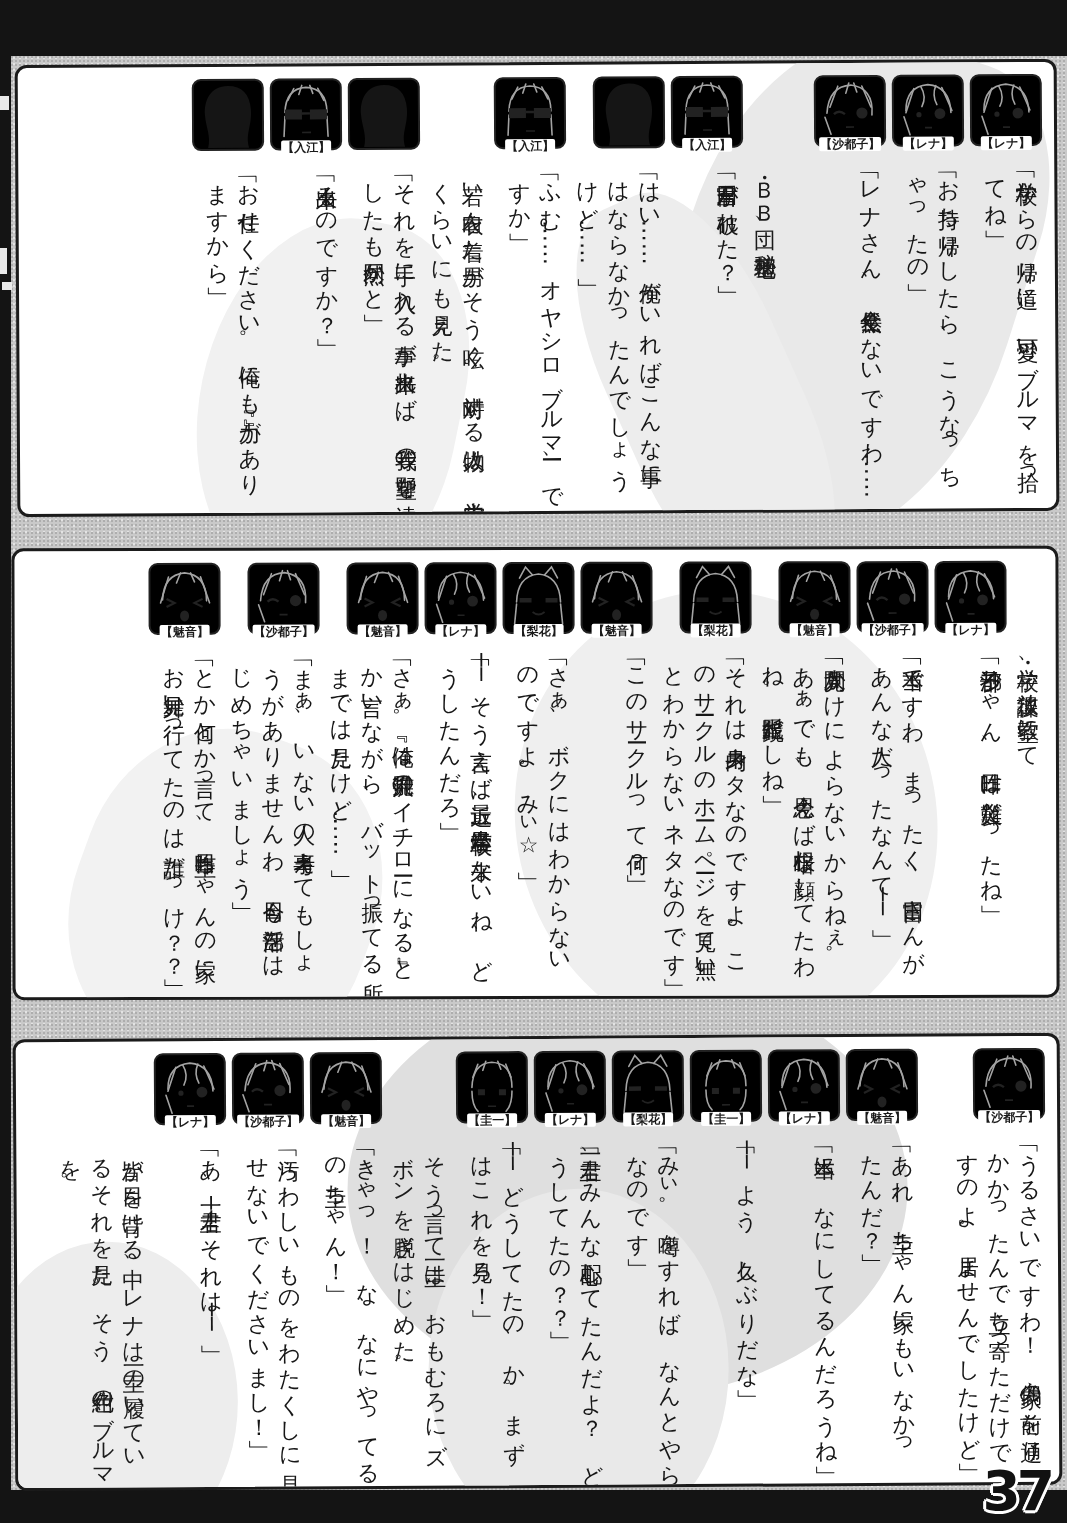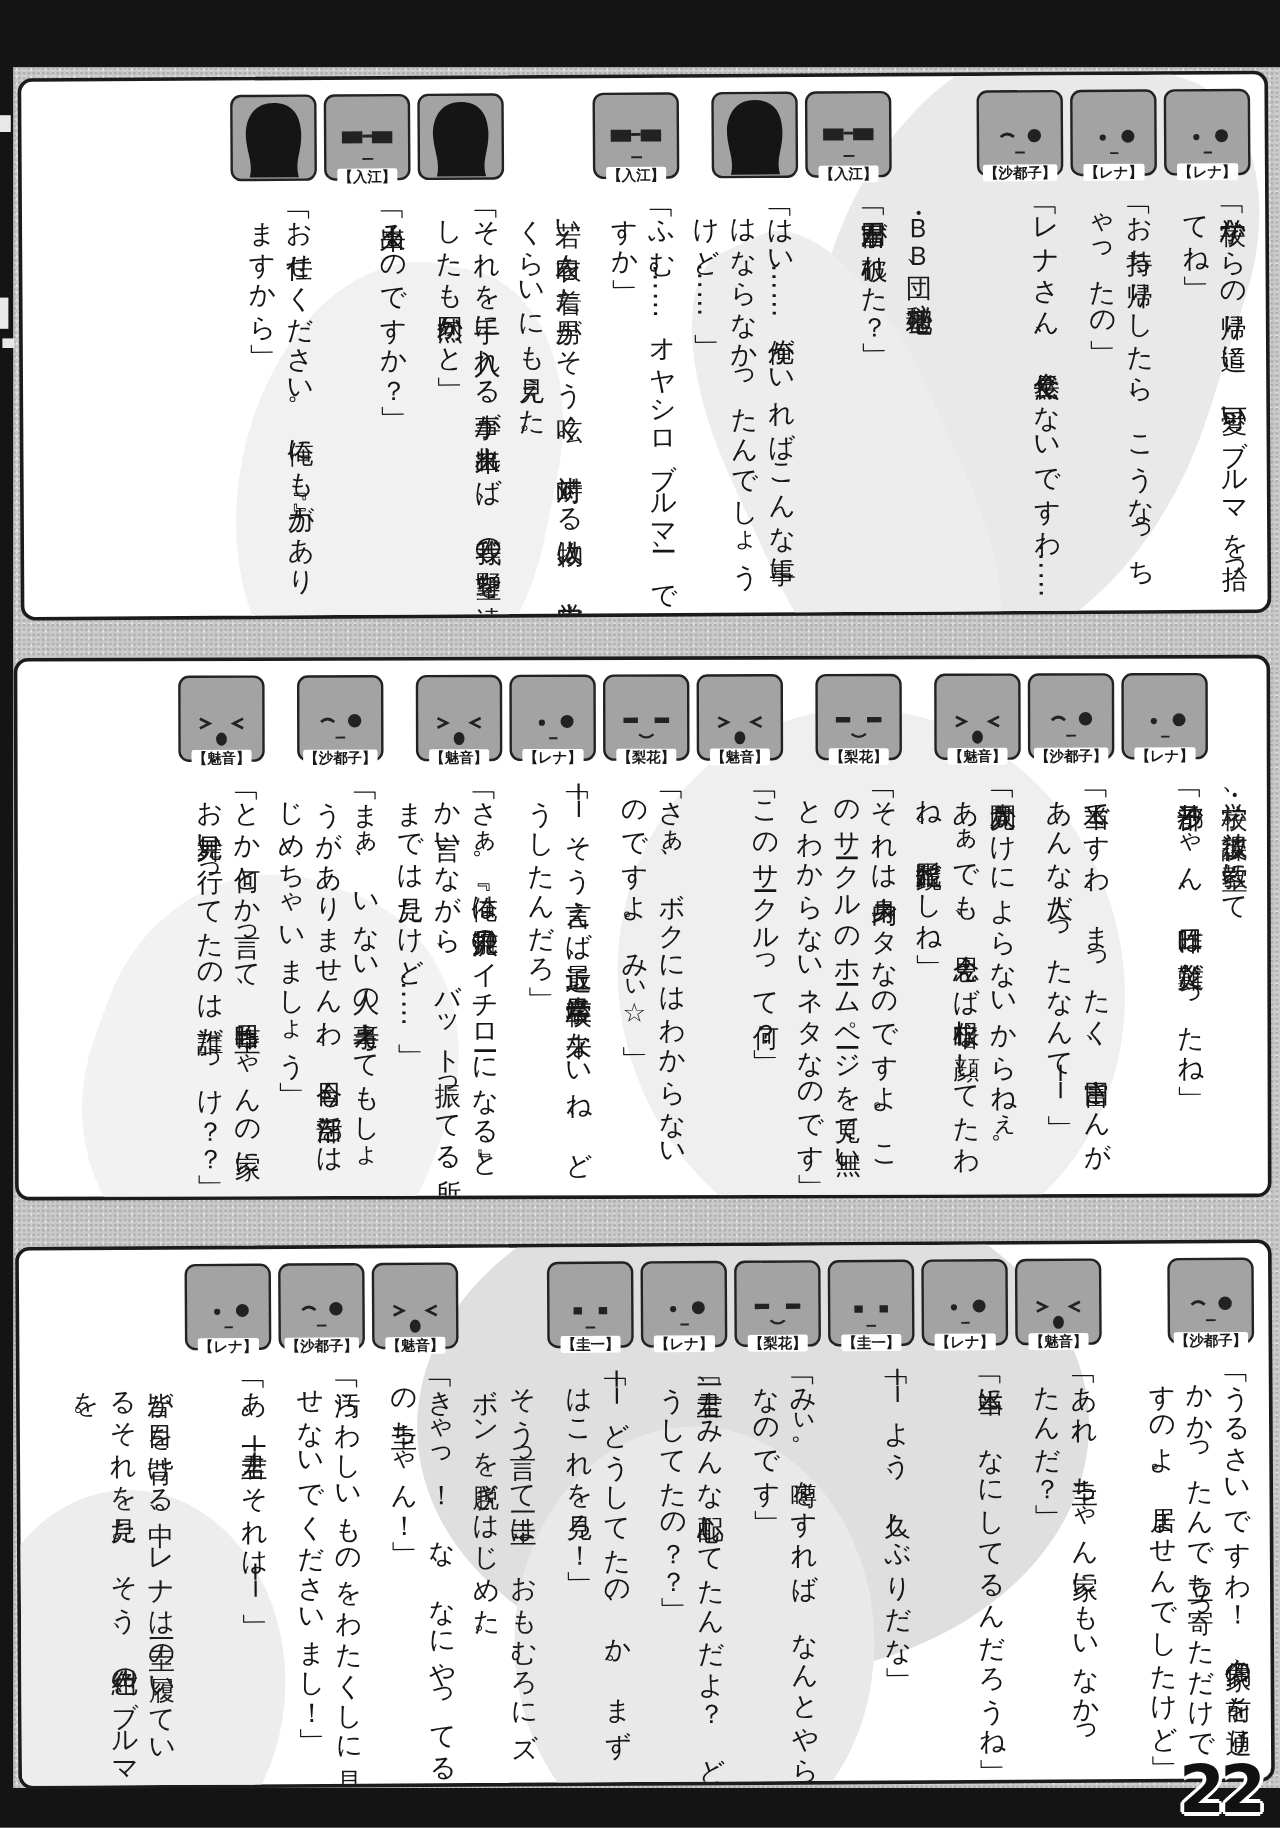--- a/index.html
+++ b/index.html
@@ -54,21 +54,21 @@
     justify-content:flex-start;align-items:flex-start;
     column-gap:6px;height:100%;
   }
   .entry{display:flex;flex-direction:column;align-items:flex-end;flex:0 0 auto;}
   .entry.gap{margin-right:28px;}
 
   .portrait-slot{height:84px;margin-bottom:6px;}
   .portrait{
     position:relative;width:68px;height:68px;
     border:2.5px solid #222;border-radius:9px;
-    background:#a3a3a3;box-sizing:content-box;
+    background:#000000;box-sizing:content-box;
   }
   .portrait svg{display:block;width:68px;height:68px;border-radius:7px;}
   .plabel{
     position:absolute;left:50%;bottom:-6px;transform:translateX(-50%);
     background:#fff;color:#1a1a1a;
     font-size:12px;font-weight:bold;line-height:14px;
     white-space:nowrap;padding:0 1px;border-radius:2px;
   }
   .vtext{
     writing-mode:vertical-rl;text-orientation:mixed;
@@ -559,13 +559,13 @@
   </div>
       <div class="entry">
     <div class="portrait-slot">
       
     </div>
     <div class="vtext narration">皆が目を背ける中、レナは圭一の履いているそれを見た。そう、紺色のブルマを。</div>
   </div>
     </div>
 </div>
 
-<div class="page-number">22</div>
+<div class="page-number">37</div>
 
 </body></html>

